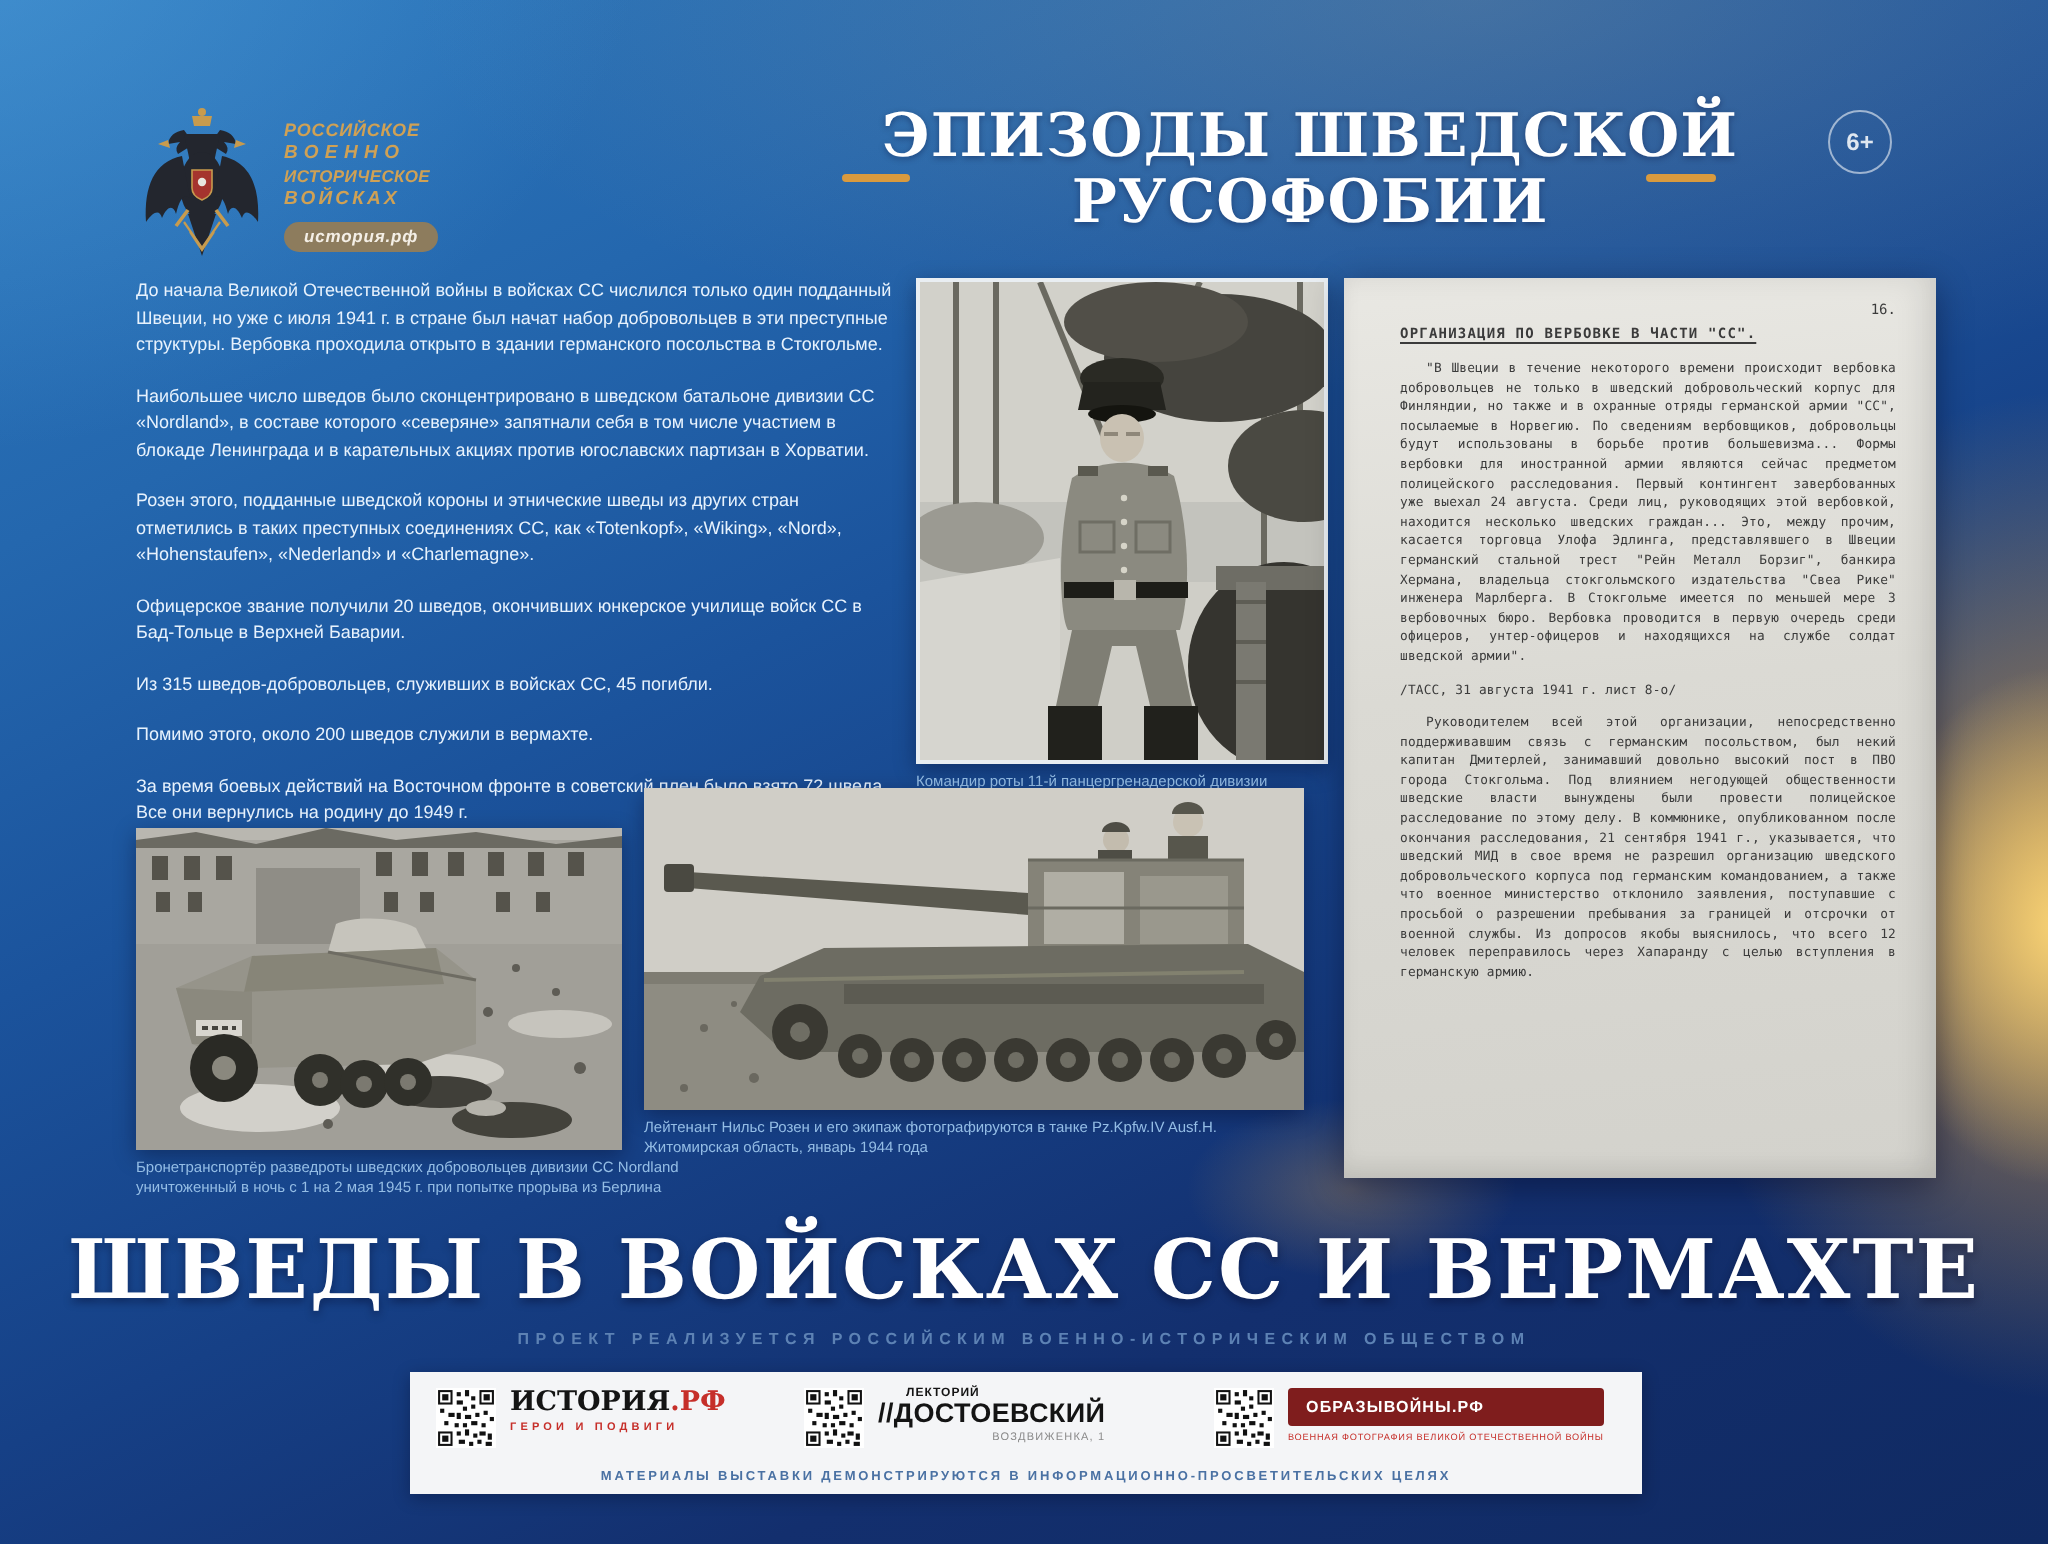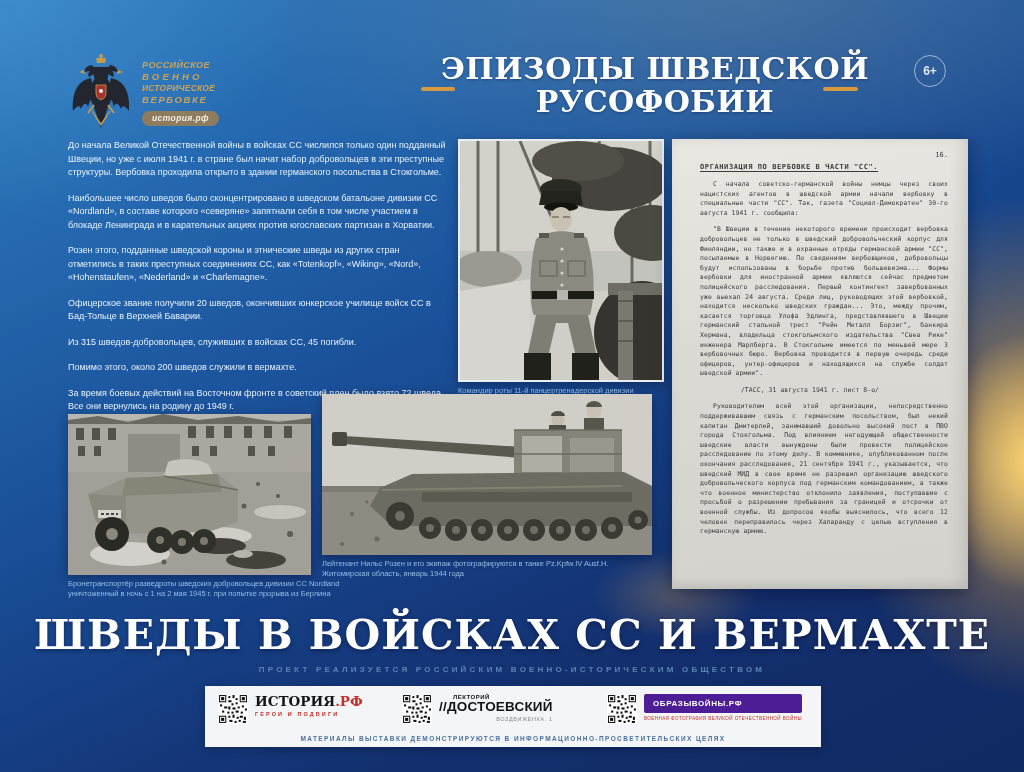--- a/index.html
+++ b/index.html
@@ -51,41 +51,41 @@
   
   #doc{left:672px;top:139px;width:296px;height:450px;
     background:linear-gradient(175deg,#e9e8e3 0%,#dbdad4 45%,#d3d2cc 100%);
     box-shadow:inset -8px 0 14px rgba(0,0,0,.08), inset 0 -6px 10px rgba(0,0,0,.05), 0 4px 16px rgba(0,0,25,.4);
     color:#3b3b3b;font-family:"DejaVu Sans Mono",monospace;}
   #doc .inner{position:absolute;left:28px;right:20px;top:24px;}
   #doc .pnum{position:absolute;right:20px;top:12px;font-size:7px;}
   #doc h2{font-size:7px;font-weight:bold;margin:0 0 9px 0;letter-spacing:.6px;
     text-decoration:underline;text-underline-offset:2px;}
   #doc p{font-size:6.4px;line-height:9.6px;margin:0 0 7px 0;text-align:justify;text-indent:13px;letter-spacing:.1px;}
-  #doc p.src{text-align:center;text-indent:0;margin-right:28px;}
+  #doc p.src{text-align:left;text-indent:0;margin-right:28px;}
   
   #bigtitle{left:0;top:611px;width:1024px;text-align:center;color:#fff;
     font-family:"DejaVu Serif",serif;font-weight:bold;font-size:41px;letter-spacing:1px;
     text-shadow:0 2px 4px rgba(0,0,30,.4);}
   #project{left:0;top:665px;width:1024px;text-align:center;color:#5d82b4;
     font-size:8px;font-weight:bold;letter-spacing:3.2px;}
   
   #strip{left:205px;top:686px;width:616px;height:61px;background:#f4f5f7;box-shadow:0 2px 8px rgba(0,0,20,.3);}
   .partner{position:absolute;top:8px;display:flex;gap:7px;align-items:flex-start;}
   .qr{width:30px;height:30px;flex:0 0 auto;}
   #p1{left:13px;}
   #p1 .nm{font-family:"DejaVu Serif",serif;font-weight:bold;font-size:13.5px;color:#141414;line-height:15px;}
   #p1 .nm .red{color:#c62f2a;}
   #p1 .tag{color:#c62f2a;font-size:5.5px;font-weight:bold;letter-spacing:2.1px;margin-top:2px;}
   #p2{left:197px;}
   #p2 .top{font-size:6px;font-weight:bold;color:#141414;letter-spacing:.5px;margin-left:14px;}
   #p2 .nm{font-size:13.5px;font-weight:bold;color:#141414;line-height:14px;letter-spacing:.2px;}
   #p2 .sub{font-size:5.5px;color:#8a8a8a;text-align:right;margin-top:2px;letter-spacing:.6px;}
   #p3{left:402px;}
-  #p3 .box{background:#4c1d95;color:#fff;font-size:8px;font-weight:bold;letter-spacing:.6px;
+  #p3 .box{background:#7f1d1d;color:#fff;font-size:8px;font-weight:bold;letter-spacing:.6px;
     padding:5px 9px 5px;border-radius:2px;}
   #p3 .sub{color:#c62f2a;font-size:4.6px;letter-spacing:.4px;margin-top:3px;text-align:center;}
   #disclaimer{position:absolute;left:0;bottom:5px;width:100%;text-align:center;
     color:#4a71a3;font-size:6.5px;font-weight:bold;letter-spacing:1.4px;}
 </style>
 </head>
 <body>
 
 <svg width="0" height="0" style="position:absolute">
   <symbol id="qr" viewBox="0 0 29 29">
@@ -152,21 +152,21 @@
       <path d="M24 55 L31 76 L38 55 Z" fill="#23262e"></path>
       <path d="M25 64 l6 9 6 -9 M22 59 l9 13 9 -13" stroke="#c79b4e" stroke-width="1.1" fill="none"></path>
       <path d="M24 53 l-6 8 M38 53 l6 8" stroke="#c79b4e" stroke-width="1.8"></path>
       <path d="M26 33 h10 v9 q0 4 -5 6 q-5 -2 -5 -6 z" fill="#a5342e" stroke="#c79b4e" stroke-width="0.8"></path>
       <circle cx="31" cy="39" r="2.1" fill="#e8e6df"></circle>
     </svg>
     <div class="org">
       <div class="l1">РОССИЙСКОЕ</div>
       <div class="l2">ВОЕННО</div>
       <div class="l3">ИСТОРИЧЕСКОЕ</div>
-      <div class="l4">ВЕРБОВКЕ</div>
+      <div class="l4">ВОЙСКАХ</div>
       <span class="site">история.рф</span>
     </div>
   </div>
 
   <div id="title" class="abs">
     <div>ЭПИЗОДЫ ШВЕДСКОЙ</div>
     <div>РУСОФОБИИ</div>
   </div>
   <div id="dashL" class="abs dash"></div>
   <div id="dashR" class="abs dash"></div>
@@ -232,21 +232,20 @@
     <figcaption class="caption">
       <div>Командир роты 11-й панцергренадерской дивизии</div>
       <div>СС «Нордланд» штурмфюрер СС Х. Перссон</div>
     </figcaption>
   </figure>
 
   <div id="doc" class="abs">
     <div class="pnum">16.</div>
     <div class="inner">
       <h2>ОРГАНИЗАЦИЯ ПО ВЕРБОВКЕ В ЧАСТИ "СС".</h2>
-      <p>С начала советско-германской войны немцы через своих нацистских агентов в шведской армии начали вербовку в специальные части "СС". Так, газета "Социал-Демократен" 30-го августа 1941 г. сообщила:</p>
       <p>"В Швеции в течение некоторого времени происходит вербовка добровольцев не только в шведский добровольческий корпус для Финляндии, но также и в охранные отряды германской армии "СС", посылаемые в Норвегию. По сведениям вербовщиков, добровольцы будут использованы в борьбе против большевизма... Формы вербовки для иностранной армии являются сейчас предметом полицейского расследования. Первый контингент завербованных уже выехал 24 августа. Среди лиц, руководящих этой вербовкой, находится несколько шведских граждан... Это, между прочим, касается торговца Улофа Эдлинга, представлявшего в Швеции германский стальной трест "Рейн Металл Борзиг", банкира Хермана, владельца стокгольмского издательства "Свеа Рике" инженера Марлберга. В Стокгольме имеется по меньшей мере 3 вербовочных бюро. Вербовка проводится в первую очередь среди офицеров, унтер-офицеров и находящихся на службе солдат шведской армии".</p>
       <p class="src">/ТАСС, 31 августа 1941 г. лист 8-о/</p>
       <p>Руководителем всей этой организации, непосредственно поддерживавшим связь с германским посольством, был некий капитан Дмитерлей, занимавший довольно высокий пост в ПВО города Стокгольма. Под влиянием негодующей общественности шведские власти вынуждены были провести полицейское расследование по этому делу. В коммюнике, опубликованном после окончания расследования, 21 сентября 1941 г., указывается, что шведский МИД в свое время не разрешил организацию шведского добровольческого корпуса под германским командованием, а также что военное министерство отклонило заявления, поступавшие с просьбой о разрешении пребывания за границей и отсрочки от военной службы. Из допросов якобы выяснилось, что всего 12 человек переправилось через Хапаранду с целью вступления в германскую армию.</p>
     </div>
   </div>
 
   <figure id="fig-apc" class="abs">
     <div class="ph">
       <svg width="243" height="161" viewBox="0 0 243 161">
         <rect width="243" height="161" fill="#a19f98"></rect>

